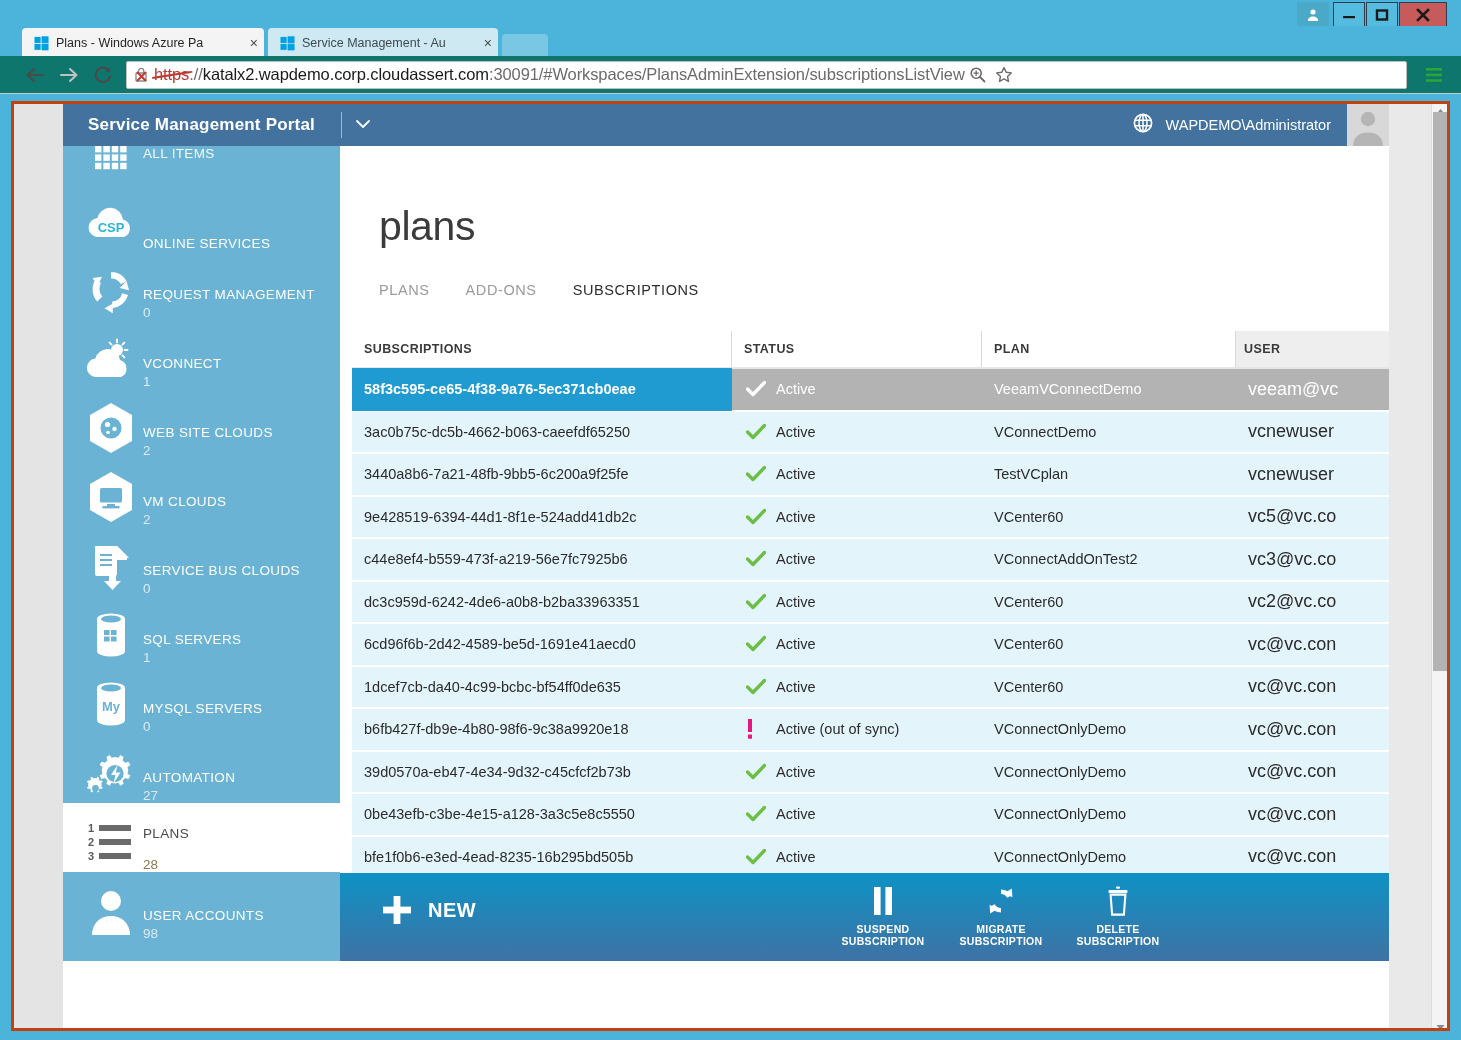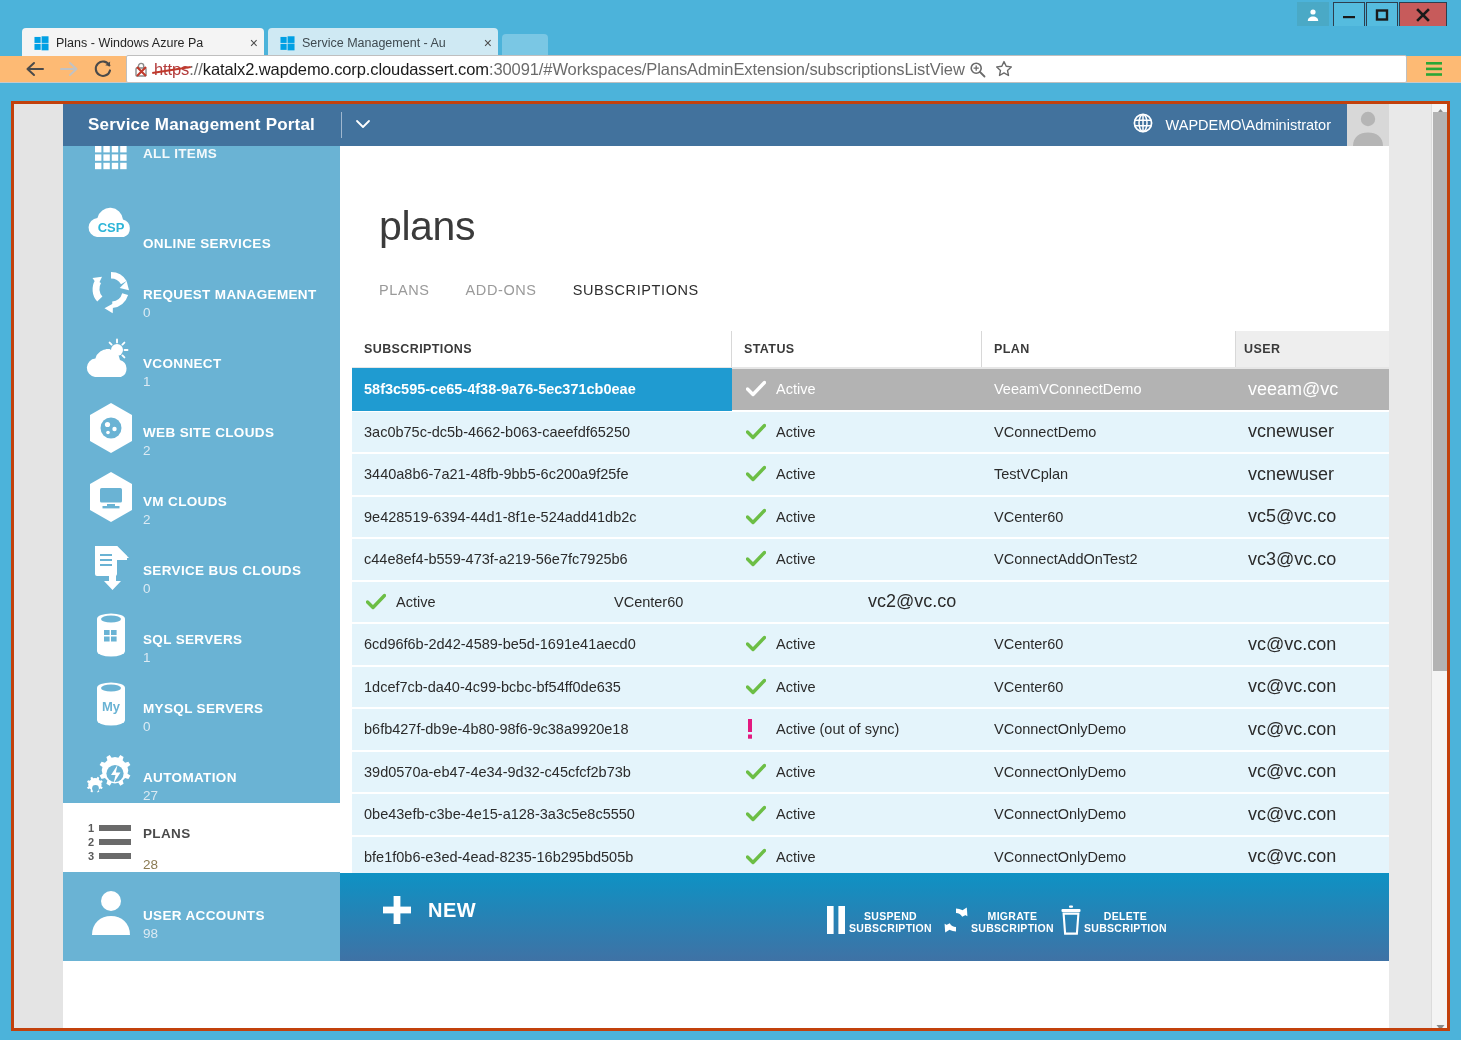--- a/index.html
+++ b/index.html
@@ -54,22 +54,22 @@
     font-size: 12.5px; color: #262626; white-space: nowrap;
     overflow: hidden; flex: 1 1 auto;
     -webkit-mask-image: linear-gradient(to right, #000 80%, transparent 100%);
             mask-image: linear-gradient(to right, #000 80%, transparent 100%);
   }
   #tab-1 .tlabel { color: #3f4a50; }
   .tab .tclose { font-size: 14px; color: #4a4a4a; margin-left: 4px; line-height: 1; flex:0 0 auto;}
 
   
   #navbar {
-    position: absolute; top: 56px; left: 0; width: 1461px; height: 27px;
-    background: #fdba74; border-bottom: 1px solid #c9c9c9;
+    position: absolute; top: 56px; left: 0; width: 1461px; height: 38px;
+    background: #0f766e; border-bottom: 1px solid #c9c9c9;
     display: flex; align-items: center;
   }
   .navbtn { width: 34px; height: 34px; display:flex; align-items:center; justify-content:center; cursor:pointer;}
   #nav-back { margin-left: 18px; }
   #omnibox {
     flex: 1 1 auto; height: 28px; margin: 0 8px 0 6px;
     background: #fff; border: 1px solid #bfbfbf; border-radius: 2px;
     display: flex; align-items: center; padding: 0 6px;
     overflow: hidden;
   }
@@ -124,21 +124,21 @@
   #leftnav {
     position: absolute; top: 42px; left: 0; width: 277px; height: 815px;
     background: #6ab3d4; overflow: hidden;
   }
   .navitem {
     position: relative; height: 69px; display: flex; align-items: flex-end;
     padding-left: 16px; cursor: pointer;
   }
   .navitem .nicon { width: 64px; height: 60px; flex: 0 0 auto; display:flex; align-items:center; justify-content:center; }
   .navitem .ntext { display: flex; flex-direction: column; justify-content: center; }
-  .navitem .nlabel { color: #fff; font-size: 13.5px; font-weight: 700; letter-spacing: .35px; text-transform: uppercase;}
+  .navitem .nlabel { color: #fff; font-size: 13.5px; font-weight: 400; letter-spacing: .35px; text-transform: uppercase;}
   .navitem .ncount { color: #dbeaf3; font-size: 13.5px; margin-top: 3px; }
   .navitem.selected { background: #ffffff; }
   .navitem.selected .nlabel { color: #4a4a4a; }
   .navitem.selected .ncount { color: #8a7a52; margin-top: 16px; }
   #nav-allitems { height: 36px; align-items: flex-start; }
   #nav-allitems .nicon { height: 36px; align-items: flex-start; }
   #nav-allitems .nlabel { opacity: .92; }
 
   
   #content {
@@ -179,21 +179,21 @@
 
   
   #cmdbar {
     position: absolute; bottom: 0; left: 0; width: 1326px; height: 88px;
     background: linear-gradient(180deg, #0e92c4 0%, #3f72a5 100%);
   }
   #cmd-new { position: absolute; left: 42px; top: 22px; display: flex; align-items: center; cursor: pointer;}
   #cmd-new .plabel { color: #fff; font-size: 20px; font-weight: 600; letter-spacing: .5px; margin-left: 16px;}
   .cmdbtn {
     position: absolute; top: 10px; width: 120px; height: 74px;
-    display: flex; align-items: center; cursor: pointer;
+    display: flex; flex-direction: column; cursor: pointer;
   }
   .cmdbtn .cicon { height: 36px; display:flex; align-items:center; justify-content:center;}
   .cmdbtn .clabel { color:#fff; font-size: 10.5px; font-weight: 700; letter-spacing: .3px; text-align:center; line-height: 12px; margin-top: 4px;}
   #cmd-suspend { left: 483px; }
   #cmd-migrate { left: 601px; }
   #cmd-delete  { left: 718px; }
   
   #page-bottom-strip { position:absolute; bottom:0; left:0; width:49px; height:930px; background:#e4e4e4; }
 </style>
 </head>
@@ -640,20 +640,21 @@
                     <svg width="20" height="18" viewBox="0 0 20 18">
                       <path d="M1.5 9 L7 14.5 L18.5 2.5" stroke="#6cbe45" stroke-width="3.4" fill="none" stroke-linecap="round" stroke-linejoin="round"></path>
                     </svg>
                   </span>
                   <span>Active</span>
                 </span>
                 <span class="c-plan">VConnectAddOnTest2</span>
                 <span class="c-user">vc3@vc.co</span>
               </div>
               <div class="grow">
+                <span class="c-sub">dc3c959d-6242-4de6-a0b8-b2ba33963351</span>
                 <span class="c-status">
                   <span class="smark">
                     <svg width="20" height="18" viewBox="0 0 20 18">
                       <path d="M1.5 9 L7 14.5 L18.5 2.5" stroke="#6cbe45" stroke-width="3.4" fill="none" stroke-linecap="round" stroke-linejoin="round"></path>
                     </svg>
                   </span>
                   <span>Active</span>
                 </span>
                 <span class="c-plan">VCenter60</span>
                 <span class="c-user">vc2@vc.co</span>

